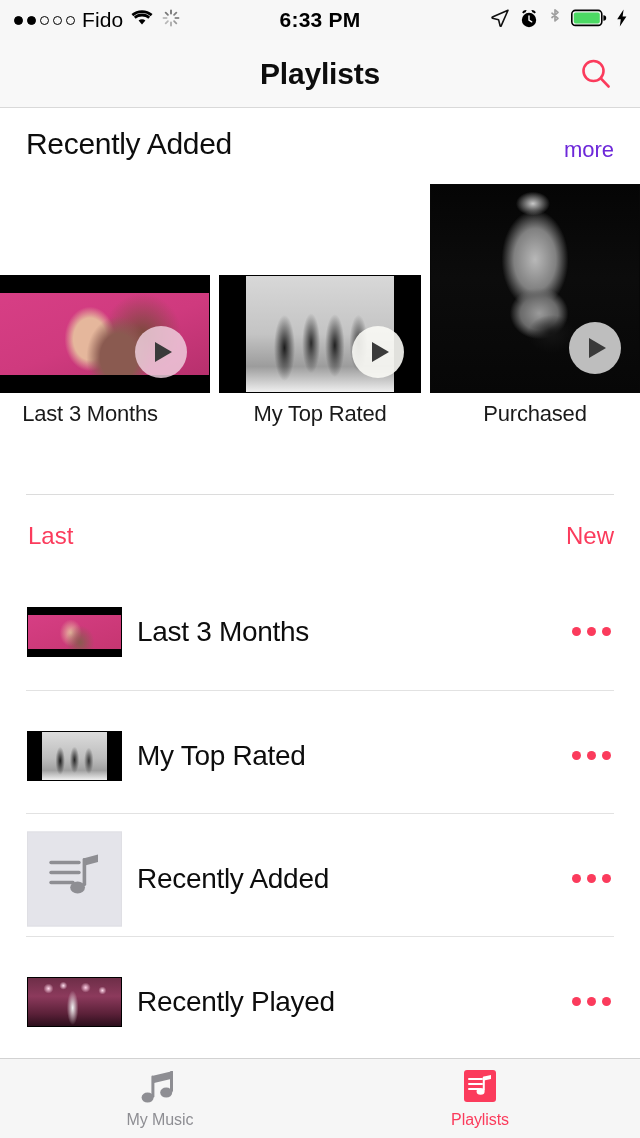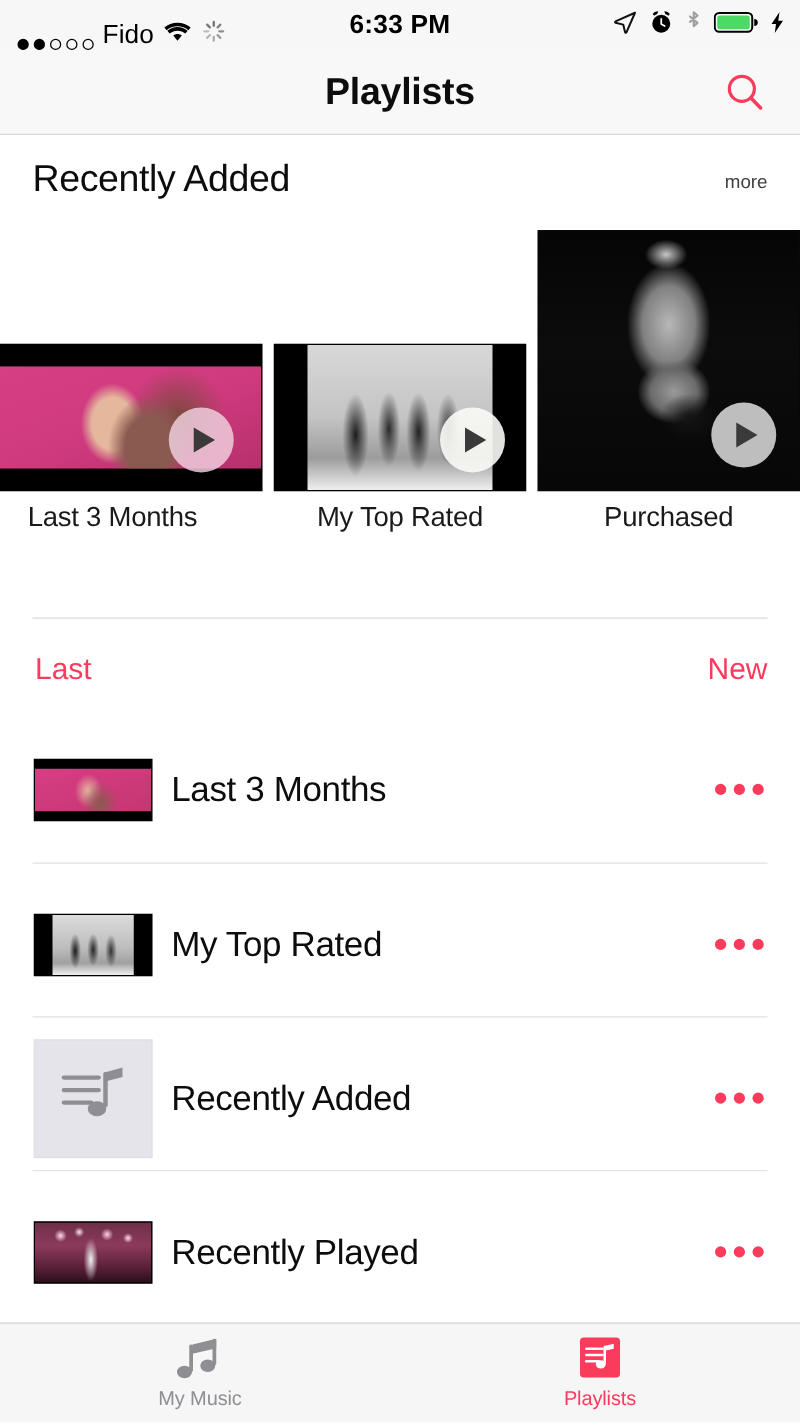--- a/index.html
+++ b/index.html
@@ -15,21 +15,21 @@
     overflow: hidden;
     background: #ffffff;
   }
 
   
   #statusbar {
     position: absolute; left: 0; top: 0;
     width: 640px; height: 40px;
     background: #f7f7f7;
   }
-  .sb-left { position: absolute; left: 14px; top: 0; height: 40px; display: flex; align-items: flex-end; gap: 7px; }
+  .sb-left { position: absolute; left: 14px; top: 0; height: 40px; display: flex; align-items: center; gap: 7px; }
   .sb-center { position: absolute; left: 0; top: 0; width: 640px; height: 40px; display: flex; align-items: center; justify-content: center; }
   .sb-right { position: absolute; right: 12px; top: 0; height: 40px; display: flex; align-items: center; gap: 9px; }
   .dots { display: flex; align-items: center; gap: 4px; }
   .dot { width: 9px; height: 9px; border-radius: 50%; border: 1.5px solid #000; }
   .dot.filled { background: #000; }
   .carrier { font-size: 21px; color: #000; letter-spacing: 0.1px; }
   .sb-time { font-size: 21px; font-weight: bold; color: #000; letter-spacing: 0.2px; }
 
   
   #navbar {
@@ -65,21 +65,21 @@
   
   #shelf-head {
     position: absolute; left: 0; top: 109px; width: 640px; height: 66px;
   }
   #shelf-title {
     position: absolute; left: 26px; top: 18px;
     font-size: 30px; color: #0d0d0d; letter-spacing: -0.3px;
   }
   #shelf-more {
     position: absolute; right: 26px; top: 28px;
-    font-size: 15px; color: #404040;
+    font-size: 22px; color: #6d28d9;
     cursor: pointer;
   }
 
   .tile { position: absolute; }
   .tile-art {
     position: relative; overflow: hidden;
     background: #000;
     border: 1px solid rgba(0,0,0,0.12);
   }
   .tile-label {

